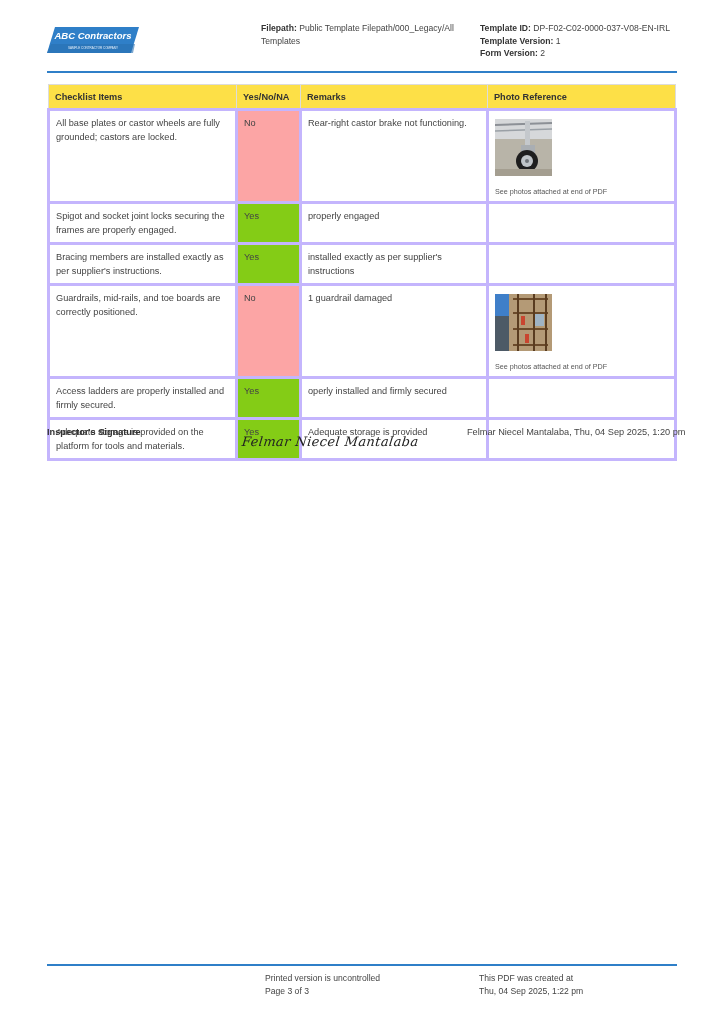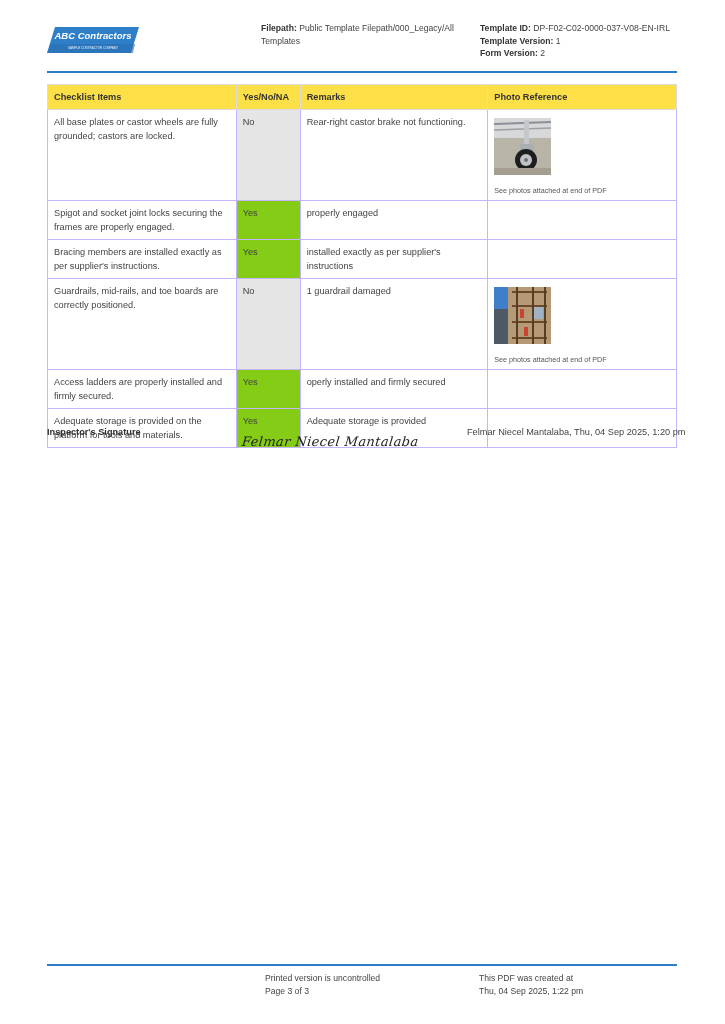--- a/index.html
+++ b/index.html
@@ -9,23 +9,23 @@
   .header { position: absolute; left: 47px; top: 20px; width: 630px; height: 52px; }
   .logo { position: absolute; left: 0; top: 6px; width: 92px; height: 26px; }
   .logo svg { display: block; }
   .filepath { position: absolute; left: 214px; top: 2px; width: 200px; font-size: 8.6px; line-height: 12.5px; color: #444; }
   .meta { position: absolute; left: 433px; top: 2px; width: 200px; font-size: 8.6px; line-height: 12.5px; color: #444; }
   .meta b, .filepath b { font-weight: bold; color: #333; }
   .header-rule { position: absolute; left: 47px; top: 71px; width: 630px; height: 2px; background: #2f7fc8; }
 
   table.checklist { position: absolute; left: 47px; top: 84px; width: 630px; border-collapse: collapse; font-size: 9.2px; line-height: 14px; color: #444; }
   table.checklist th { background: #fde047; text-align: left; font-weight: bold; color: #333; height: 25px; padding: 0 6px; border: 1px solid #dcdcdc; font-size: 9.2px; }
-  table.checklist td { vertical-align: top; padding: 5px 6px; border: 1px solid #c4b5fd; }
+  table.checklist td { vertical-align: top; padding: 5px 6px; border: 3px solid #c4b5fd; }
   .c1 { width: 189px; } .c2 { width: 64px; } .c3 { width: 188px; } .c4 { width: 189px; }
-  td.no { background: #e5e5e5; }
+  td.no { background: #fca5a5; }
   td.yes { background: #84cc16; }
   .photo { width: 57px; height: 57px; margin-top: 4px; display: block; }
   .photo-caption { font-size: 7.2px; color: #555; line-height: 9px; margin-top: 11px; }
 
   .sig-label { position: absolute; left: 47px; top: 427px; font-size: 9.2px; font-weight: bold; color: #333; }
   .sig-info { position: absolute; left: 432px; top: 427px; font-size: 9.2px; color: #444; margin-left: 35px; }
   .sig-img { position: absolute; left: 242px; top: 434px; font-family: "DejaVu Serif", serif; font-style: italic; font-size: 13px; color: #222; letter-spacing: 0.4px; transform: skewX(-6deg); }
 
   .footer-rule { position: absolute; left: 47px; top: 964px; width: 630px; height: 2px; background: #2f7fc8; }
   .footer-left { position: absolute; left: 265px; top: 972px; font-size: 8.6px; line-height: 13px; color: #444; }

